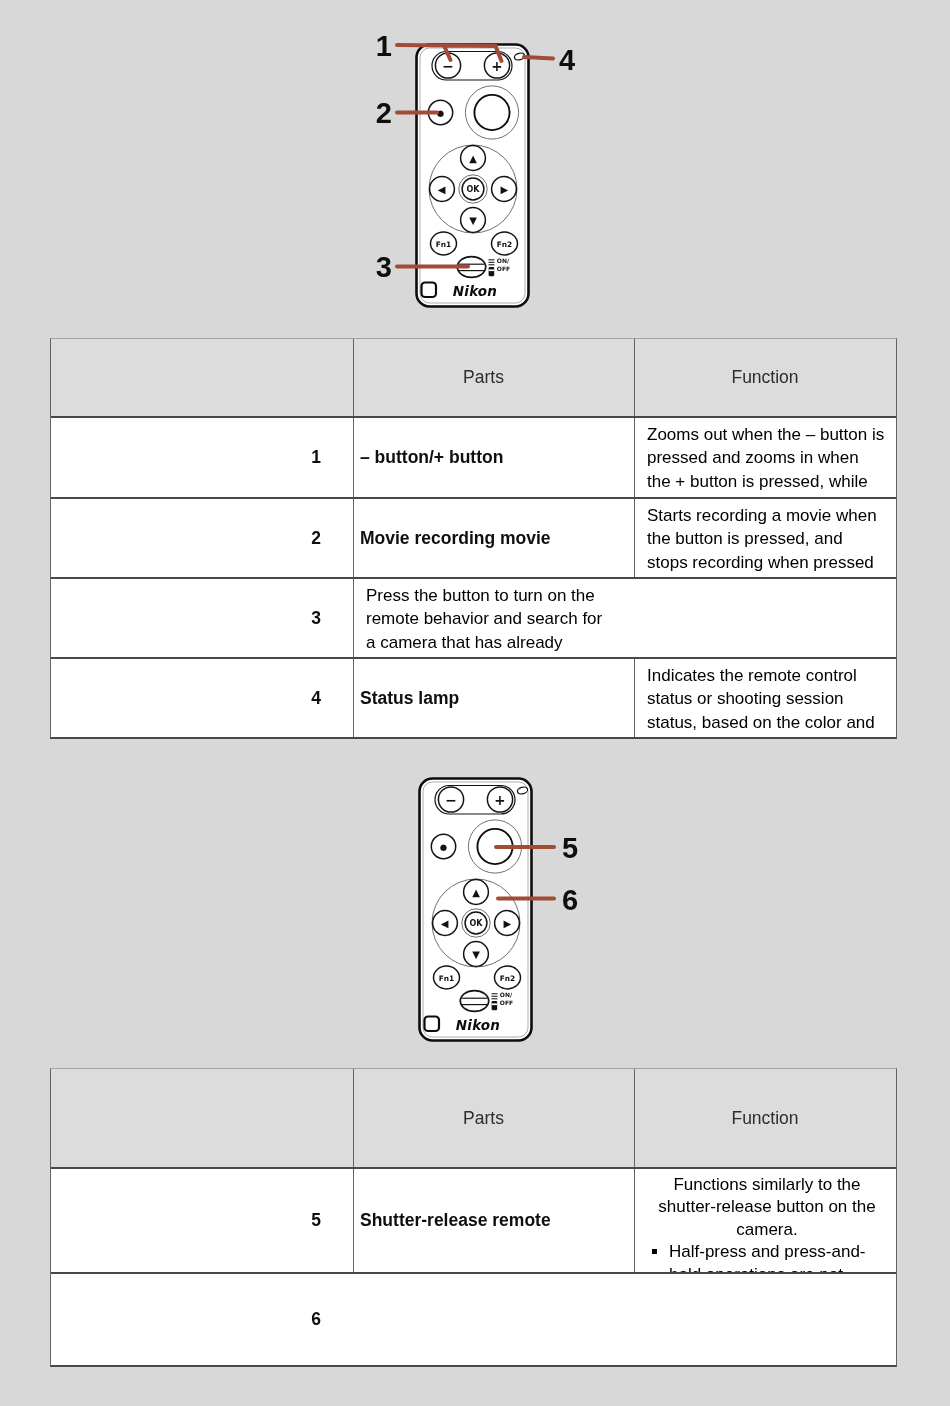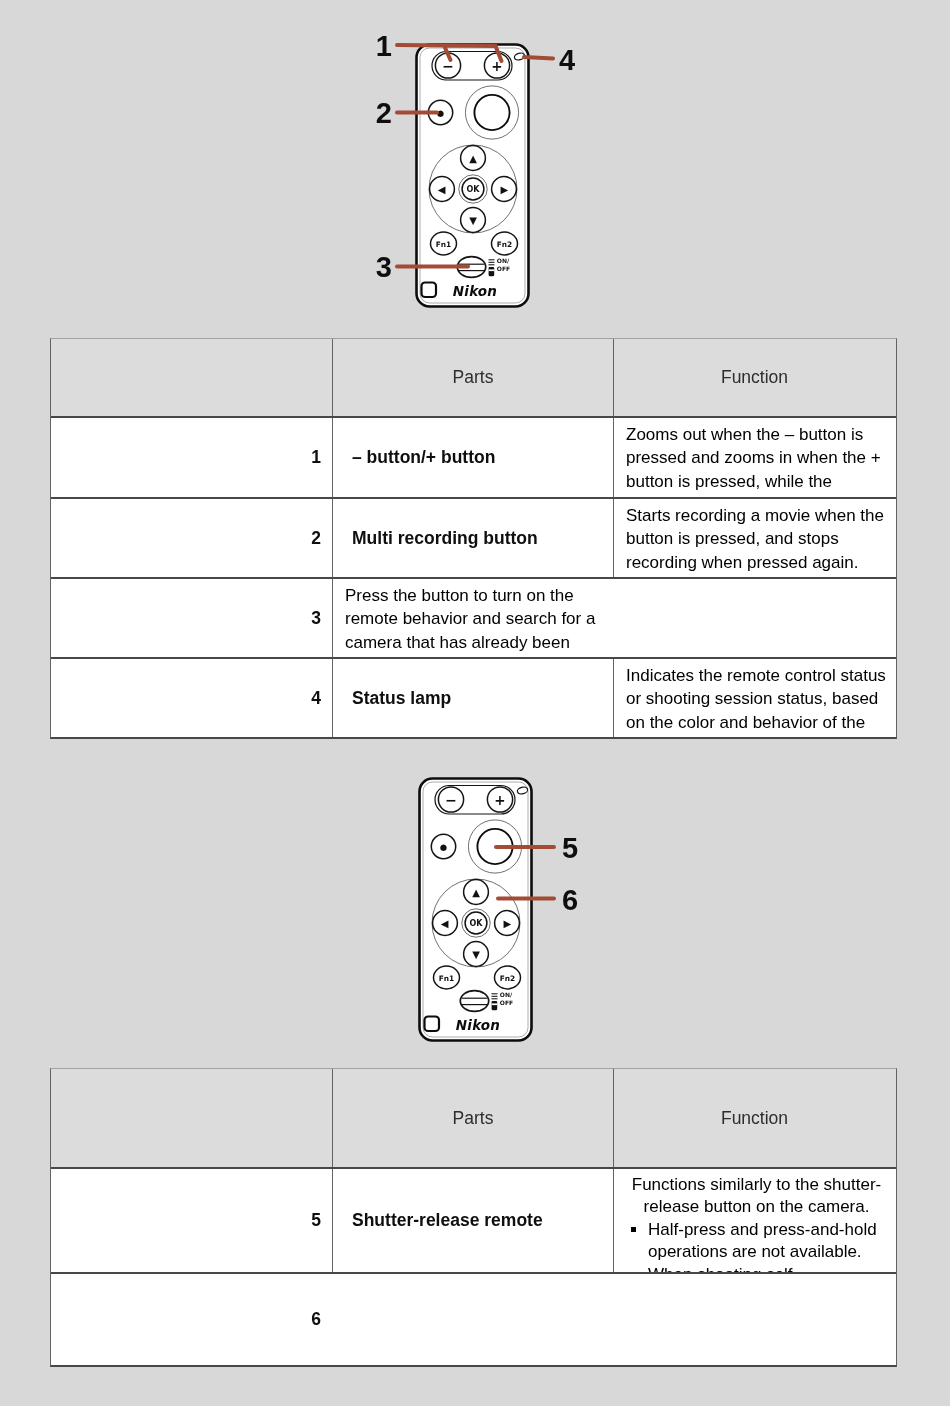--- a/index.html
+++ b/index.html
@@ -51,24 +51,24 @@
   .tr.head{background:#dcdcdc;}
   .t1 .tr.head{height:77px;}
   .t1 .r1{height:81px;}
   .t1 .r2{height:80px;}
   .t1 .r3{height:80px;}
   .t1 .r4{height:80px;}
   .t2 .tr.head{height:98px;}
   .t2 .r5{height:105px;}
   .t2 .r6{height:93px;}
   .td{box-sizing:border-box;overflow:hidden;}
-  .td.c2,.td.c3{border-left:1.5px solid #636363;}
+  .td.c2,.td.c3{border-left:1.5px solid #636363;margin-left:21px;}
   .hc{display:flex;align-items:center;justify-content:center;font-size:17.5px;color:#2d2d2d;}
   .num{display:flex;align-items:center;justify-content:flex-end;padding-right:11px;font-weight:bold;font-size:17.5px;color:#0f0f0f;}
-  .part{display:flex;align-items:center;padding-left:19px;font-weight:bold;font-size:17.5px;color:#0f0f0f;}
+  .part{display:flex;align-items:center;padding-left:6px;font-weight:bold;font-size:17.5px;color:#0f0f0f;}
   .fn{padding:5px 8px 0 12px;font-size:17px;color:#000000;}
   .clip{overflow:hidden;line-height:23.3px;}
   .clipA{height:75px;}
   .clip5{height:98px;line-height:22.4px;}
   .clip6{height:86px;line-height:22.4px;}
   .fnp{margin:0;text-align:center;}
   .blist{margin:0;padding-left:22px;list-style:square;}
   .blist li{padding-left:0px;}
 </style>
 </head>
@@ -180,21 +180,21 @@
       <div class="td c2 part">
           <span>– button/+ button</span>
         </div>
       <div class="td c3 fn">
           <div class="clip clipA">Zooms out when the – button is pressed and zooms in when the + button is pressed, while the</div>
         </div>
     </div>
     <div class="tr bodyrow r2">
       <div class="td c1 num">2</div>
       <div class="td c2 part">
-          <span>Multi recording button</span>
+          <span>Movie recording movie</span>
         </div>
       <div class="td c3 fn">
           <div class="clip clipA">Starts recording a movie when the button is pressed, and stops recording when pressed again.</div>
         </div>
     </div>
     <div class="tr bodyrow r3">
       <div class="td c1 num">3</div>
       <div class="td c3 fn">
           <div class="clip clipA">Press the button to turn on the remote behavior and search for a camera that has already been</div>
         </div>

